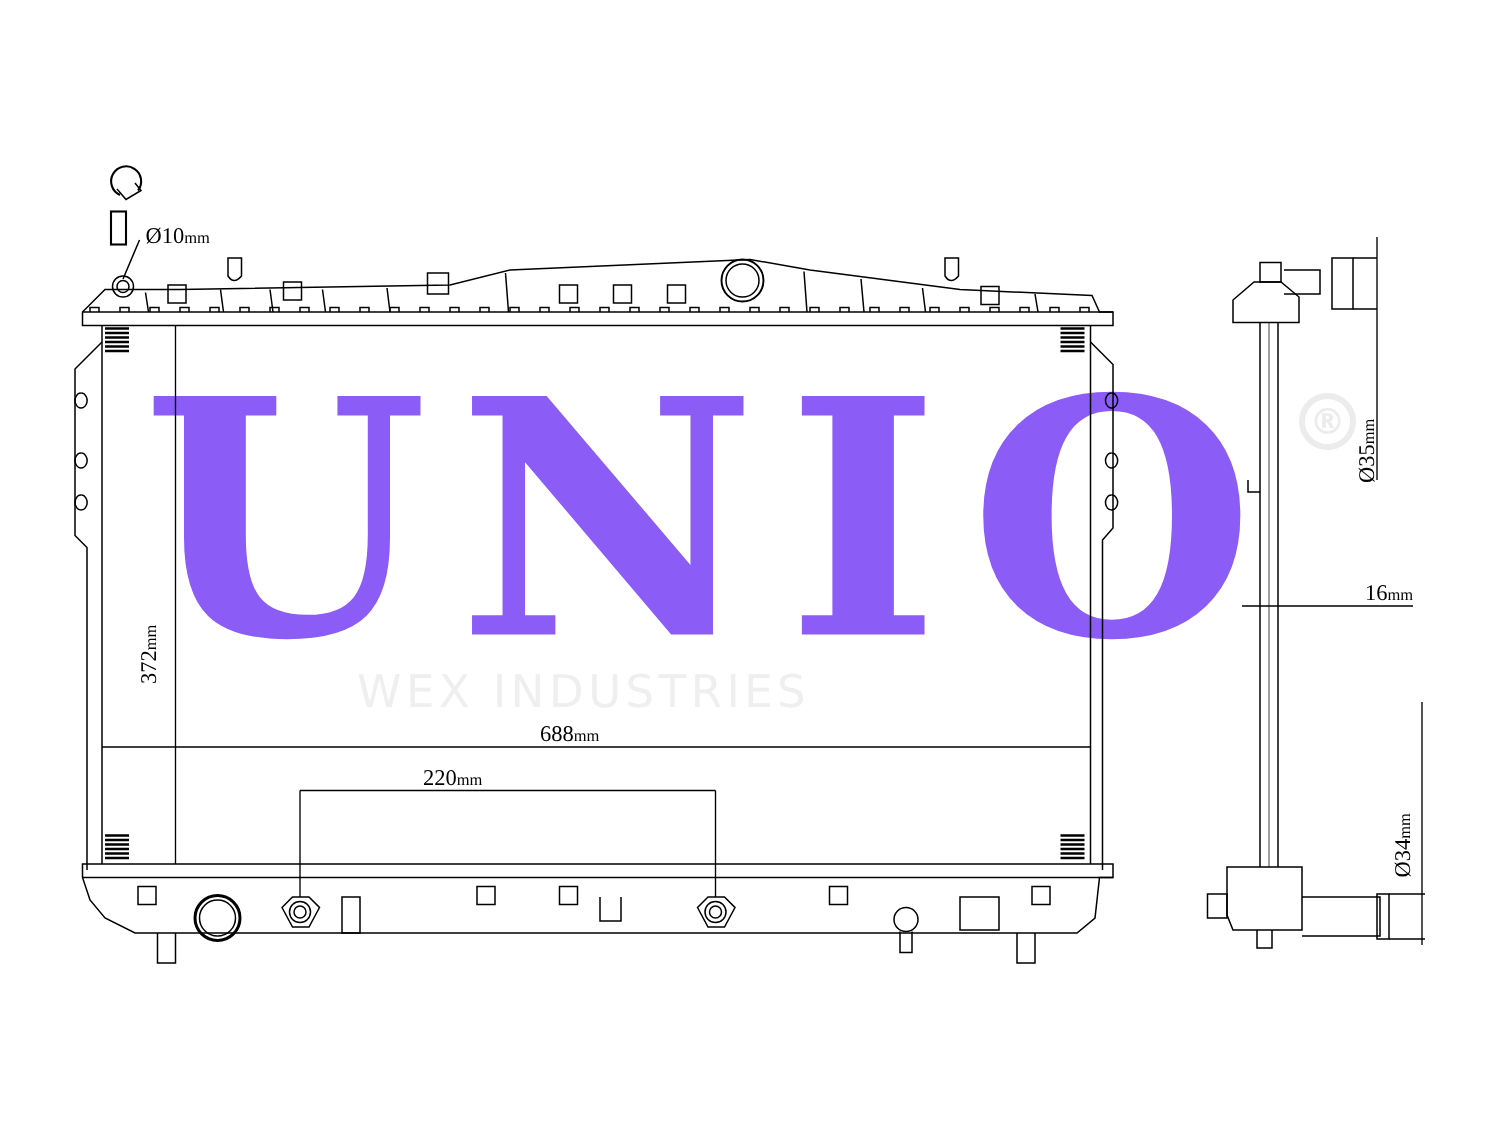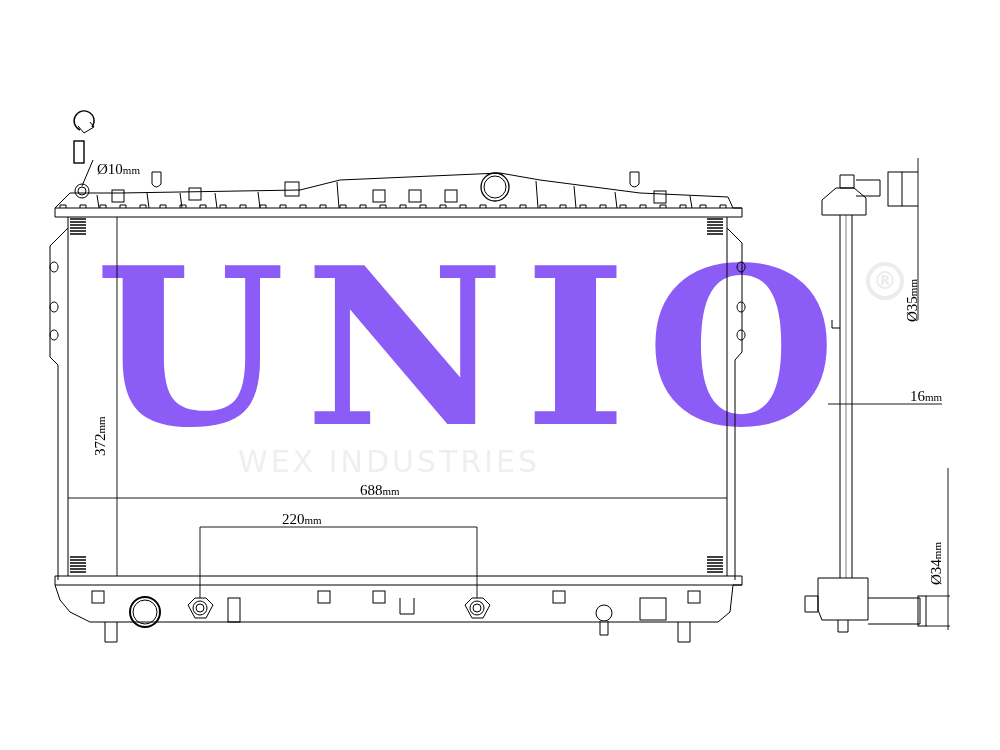--- a/index.html
+++ b/index.html
@@ -133,21 +133,21 @@
     <g stroke-width="0.9">
       <line x1="918" y1="158" x2="918" y2="320"></line>
       <line x1="828" y1="404" x2="942" y2="404"></line>
       <line x1="948" y1="468" x2="948" y2="630"></line>
       <line x1="926" y1="596" x2="950" y2="596"></line>
       <line x1="926" y1="626" x2="950" y2="626"></line>
     </g>
   </g>
 </svg>
 
-<div class="dim" style="left:97px;top:162px;">
+<div class="dim" style="left:97px;top:151px;">
   <span>Ø10</span><span class="u">mm</span>
 </div>
 <div class="dim rot" style="left:93px;top:456px;">
   <span>372</span><span class="u">mm</span>
 </div>
 <div class="dim" style="left:338px;top:483px;margin-left:22px;">
   <span>688</span><span class="u">mm</span>
 </div>
 <div class="dim" style="left:282px;top:512px;">
   <span>220</span><span class="u">mm</span>

